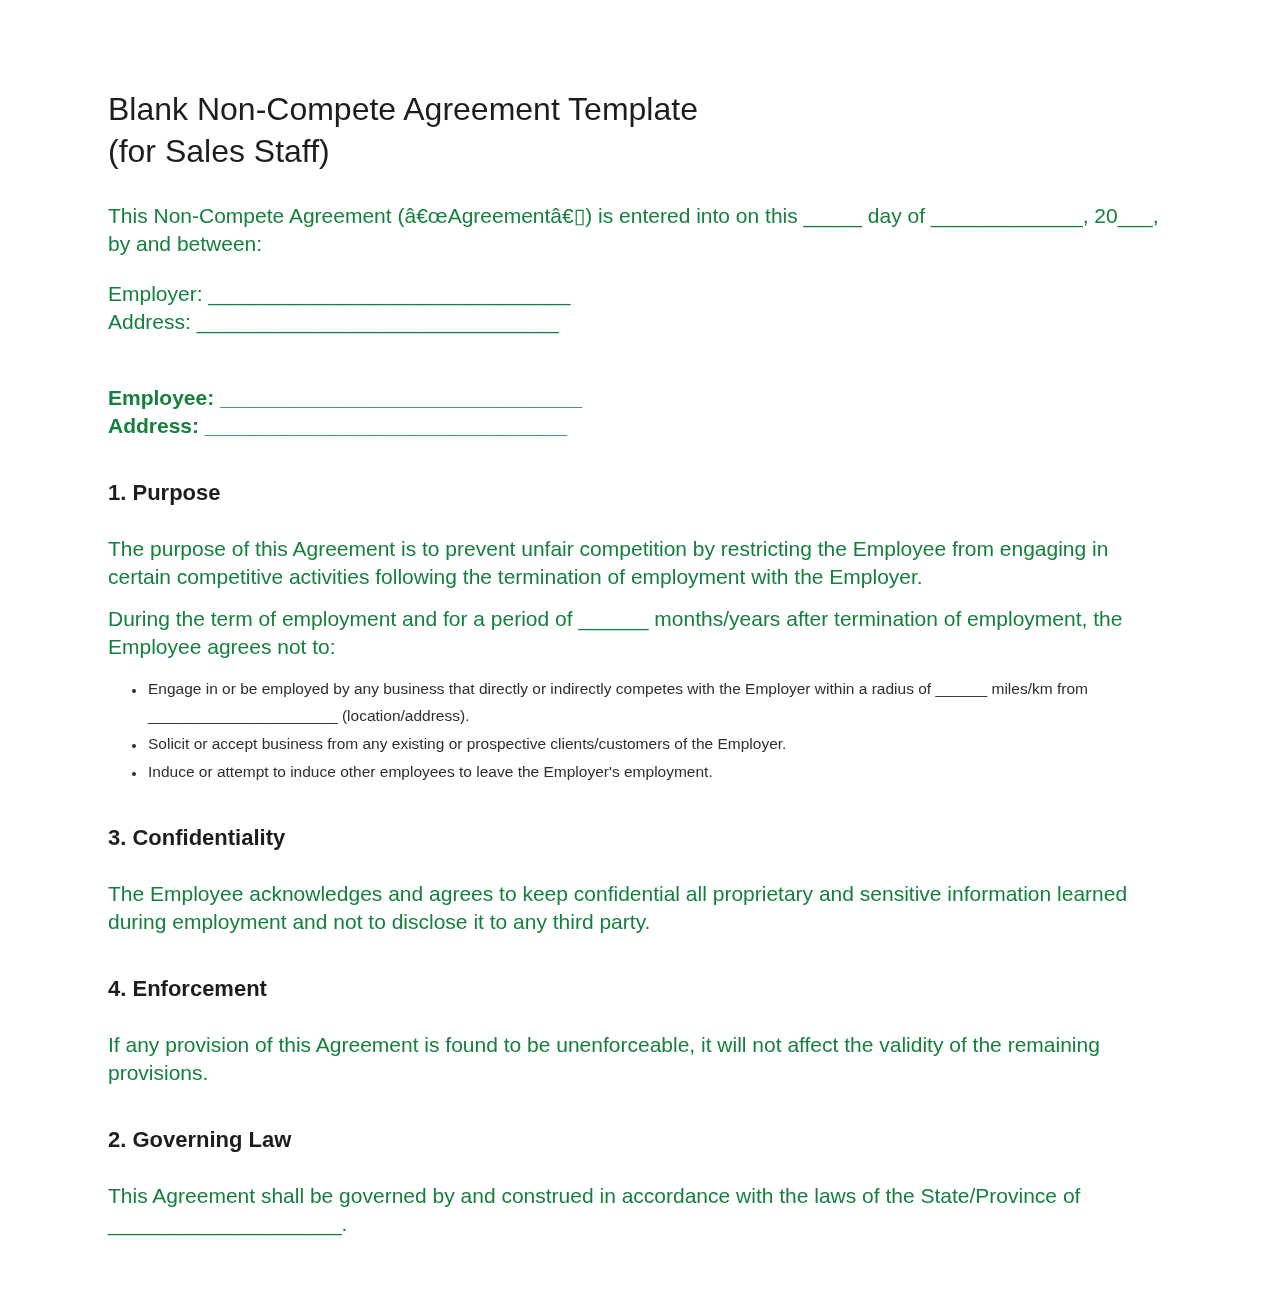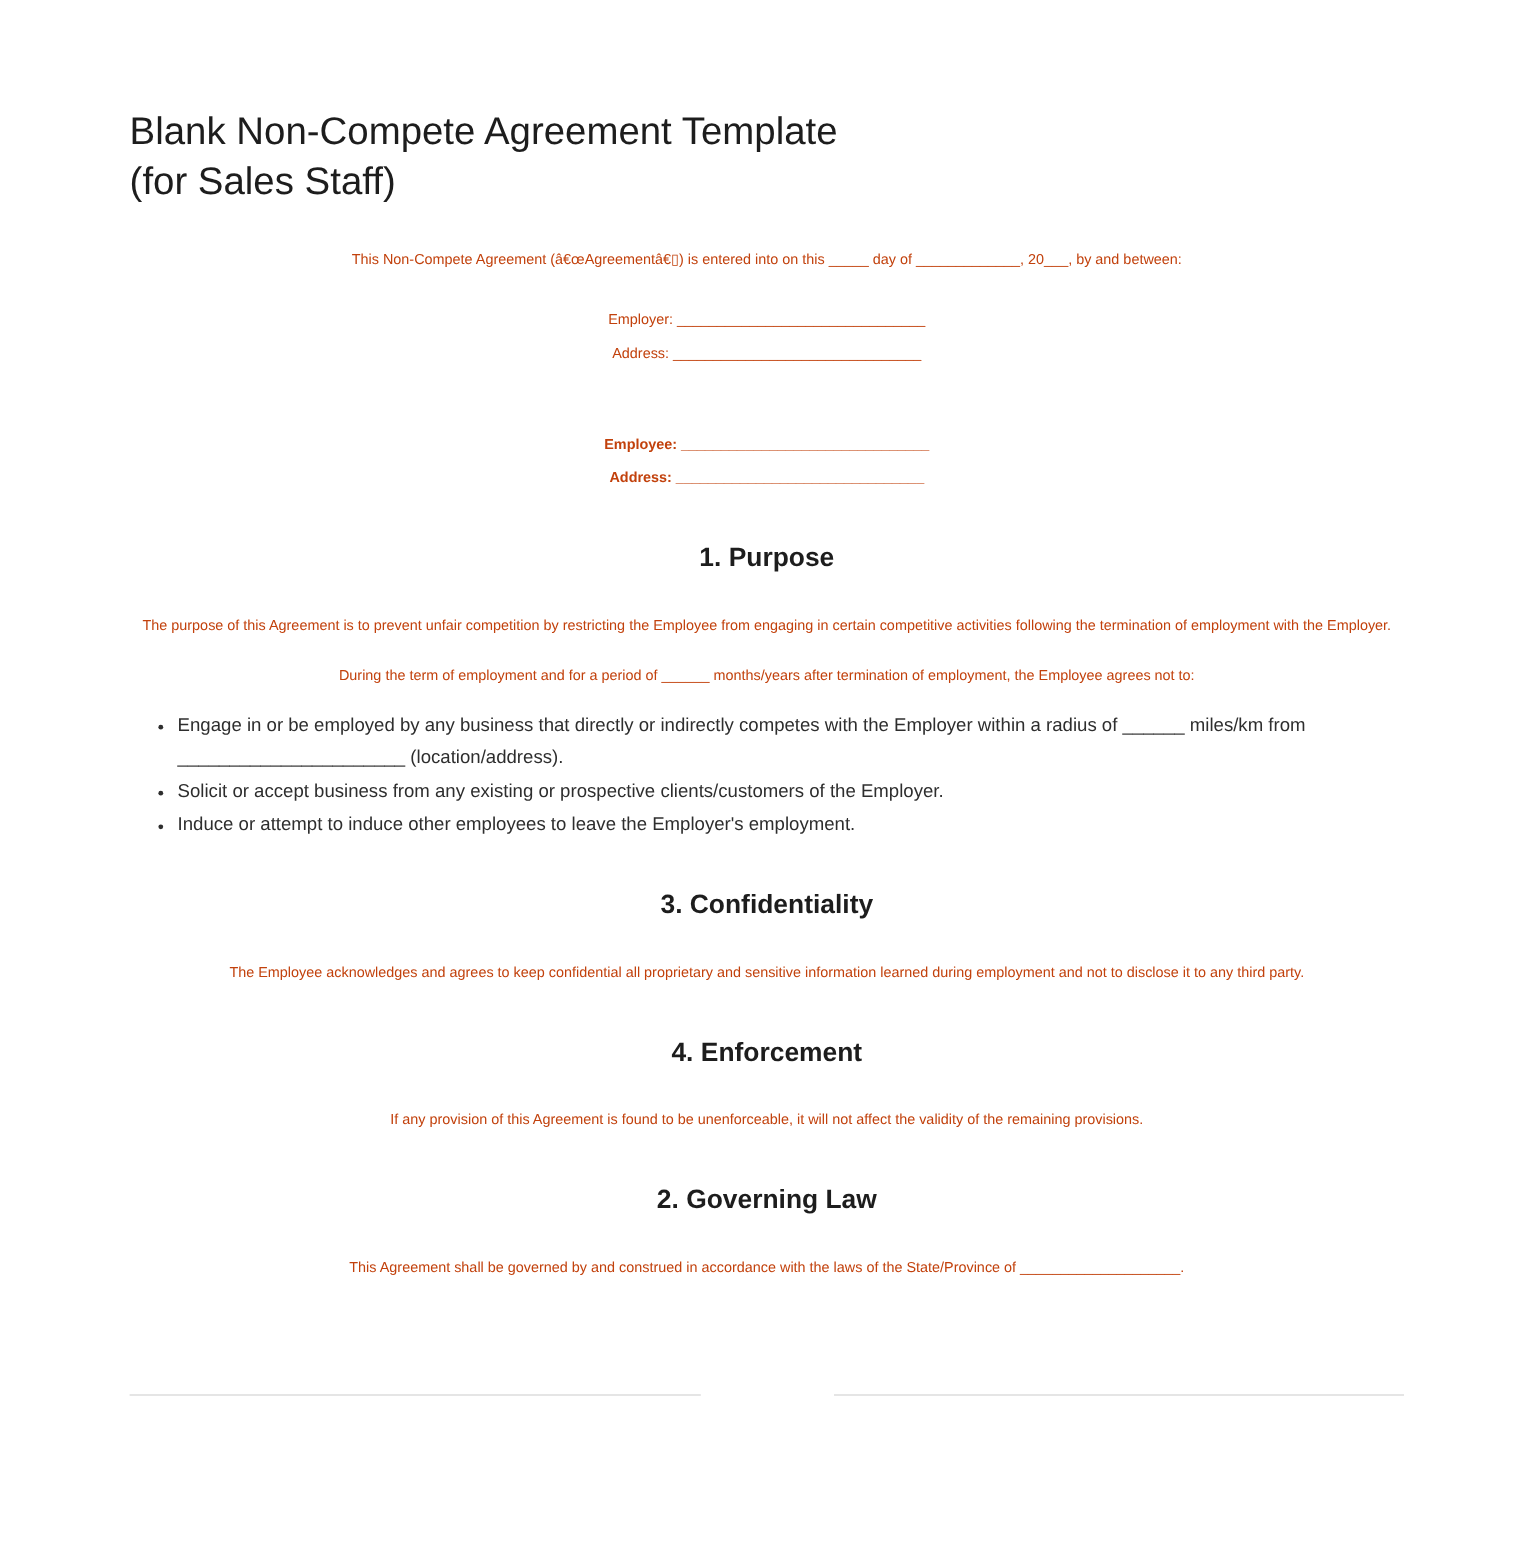--- a/index.html
+++ b/index.html
@@ -24,46 +24,44 @@
     font-size: 32px;
     font-weight: 400;
     color: #1d1d1d;
     line-height: 42px;
     margin: 0 0 30px 0;
     letter-spacing: 0;
   }
   .doc-title .title-line { display: block; }
 
   .body-text {
-    font-size: 12px;
+    font-size: 21px;
     line-height: 28px;
-    color: #c2410c;
+    color: #15803d;
     margin: 0 0 16px 0;
-    text-align: center;
   }
 
   .party-block {
     margin: 22px 0 0 0;
   }
   .party-block + .party-block {
     margin-top: 48px;
     font-weight: bold;
   }
   .party-block .field-line {
     margin: 0;
     line-height: 28px;
   }
 
   .section-heading {
     font-size: 22px;
     font-weight: 700;
     color: #1d1d1d;
     line-height: 30px;
     margin: 38px 0 27px 0;
-    text-align: center;
   }
 
   .doc-section .body-text { margin: 0 0 14px 0; }
 
   .bullet-list {
     margin: 14px 0 14px 0;
     padding-left: 38px;
     list-style: disc;
   }
   .bullet-list li {

